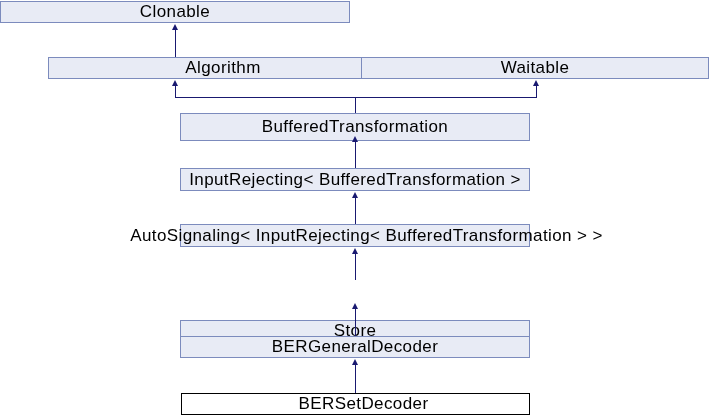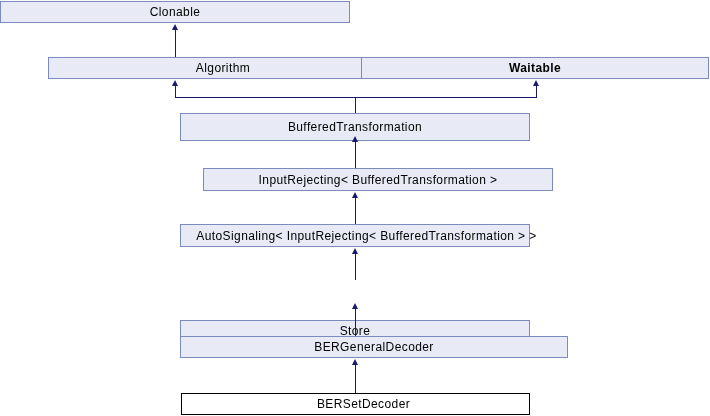--- a/index.html
+++ b/index.html
@@ -25,21 +25,21 @@
     overflow: hidden;
   }
   .node {
     position: absolute;
     box-sizing: border-box;
     background: var(--node-fill);
     border: 1px solid var(--node-border);
     display: flex;
     align-items: center;
     justify-content: center;
-    font-size: 12px;
+    font-size: 17px;
     letter-spacing: 0.4px;
     color: var(--text);
     white-space: nowrap;
   }
   .node.highlight {
     background: var(--highlight-fill);
     border: 1px solid var(--highlight-border);
     padding-left: 16px;
   }
   .vline {
@@ -63,31 +63,31 @@
 </style>
 </head>
 <body>
 
 <div id="canvas">
 
   <div class="node" style="left:0px;   top:1px;   width:350px; height:22px;">Clonable</div>
 
   <div class="node" style="left:0px;   top:57px;  width:350px; height:22px;margin-left:48px;">Algorithm</div>
 
-  <div class="node" style="left:361px; top:57px;  width:348px; height:22px;font-weight:bold;">Waitable</div>
+  <div class="node" style="left:361px; top:57px;  width:348px; height:22px;">Waitable</div>
 
   <div class="node" style="left:180px; top:113px; width:350px; height:28px;">BufferedTransformation</div>
 
-  <div class="node" style="left:180px; top:168px; width:350px; height:23px;margin-left:23px;">InputRejecting&lt; BufferedTransformation &gt;</div>
+  <div class="node" style="left:180px; top:168px; width:350px; height:23px;">InputRejecting&lt; BufferedTransformation &gt;</div>
 
   <div class="node" style="left:180px; top:224px; width:350px; height:23px;padding-left:23px;">AutoSignaling&lt; InputRejecting&lt; BufferedTransformation &gt; &gt;</div>
 
   <div class="node" style="left:180px; top:280px; width:350px; height:22px;margin-top:40px;">Store</div>
 
-  <div class="node" style="left:180px; top:336px; width:388px; height:22px;">BERGeneralDecoder</div>
+  <div class="node" style="left:180px; top:336px; width:350px; height:22px;">BERGeneralDecoder</div>
 
   <div class="node highlight" style="left:181px; top:393px; width:349px; height:22px;">BERSetDecoder</div>
 
   <div class="arrow-up" style="left:171.5px; top:24px;"></div>
   <div class="vline" style="left:175px; top:29px; height:28px;"></div>
 
   <div class="arrow-up" style="left:171.5px; top:80px;"></div>
   <div class="vline" style="left:175px; top:85px; height:12px;"></div>
   <div class="arrow-up" style="left:532.5px; top:80px;"></div>
   <div class="vline" style="left:536px; top:85px; height:12px;"></div>

